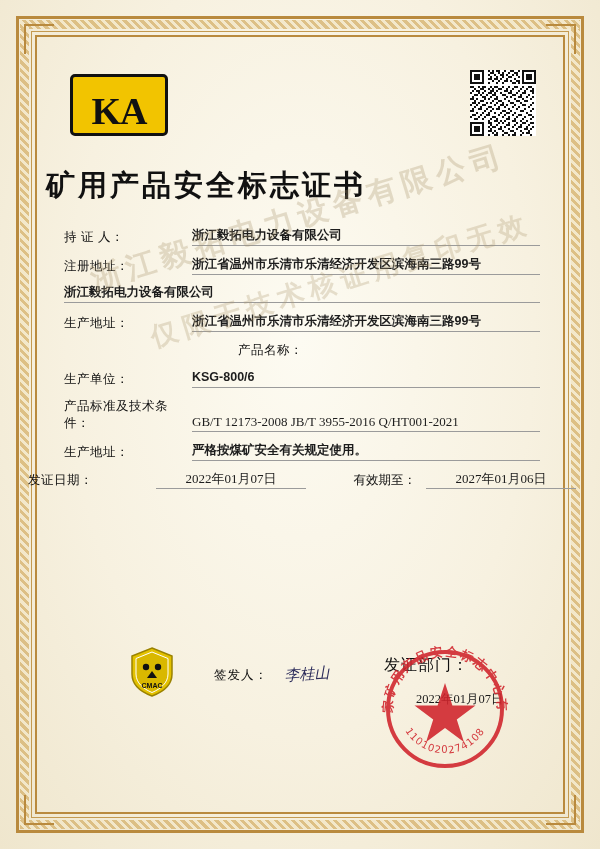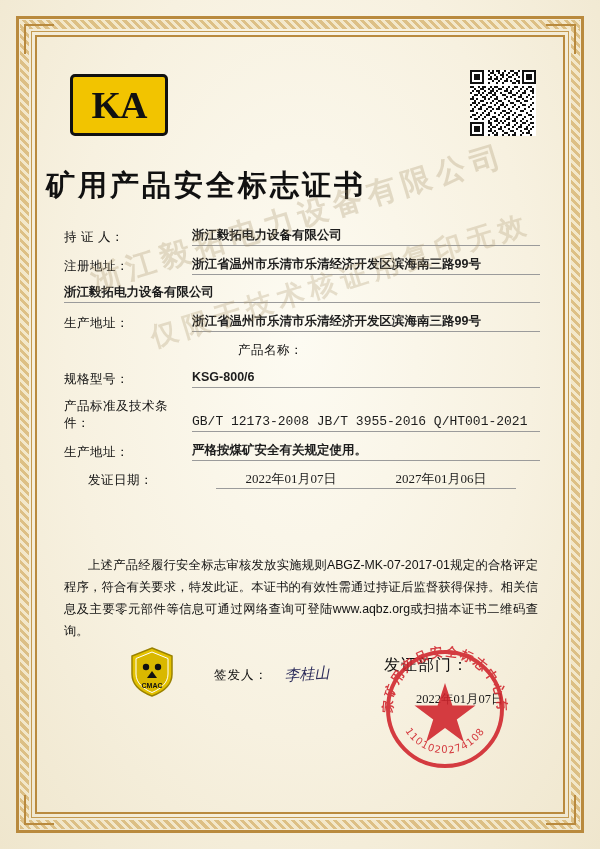--- a/index.html
+++ b/index.html
@@ -75,21 +75,21 @@
 
   
   .ka-logo {
     position: absolute;
     left: 24px; top: 28px;
     width: 92px; height: 56px;
     background: #f2c400;
     border: 3px solid #111;
     border-radius: 5px;
     display: flex;
-    align-items: center;
+    align-items: flex-end;
     justify-content: center;
   }
   .ka-logo span {
     font-family: "Liberation Serif", serif;
     font-weight: bold;
     font-size: 38px;
     color: #111;
     letter-spacing: -1px;
   }
 
@@ -150,21 +150,21 @@
   .row .val {
     flex: 1;
     font-size: 12.5px;
     font-weight: bold;
     color: #1d1d1d;
     border-bottom: 1px solid #9b9b9b;
     padding-bottom: 2px;
     line-height: 15px;
     min-height: 15px;
   }
-  .row .val.plain { font-weight: normal; font-family: Liberation Mono, monospace; font-size: 13px;}
+  .row .val.plain { font-weight: normal; font-family: Liberation Serif, serif; font-size: 13px;}
   .row .val.nb { font-weight: normal; }
 
   .row.dates .val {
     flex: 0 0 150px;
     text-align: center;
     font-family: "Liberation Serif", serif;
     font-weight: normal;
     font-size: 13px;
   }
   .row.dates .lab2 {
@@ -557,44 +557,44 @@
       <div class="row">
         <div class="lab">生产地址：</div>
         <div class="val">浙江省温州市乐清市乐清经济开发区滨海南三路99号</div>
       </div>
 
       <div class="row">
         <div class="lab">产品名称：</div>
       </div>
 
       <div class="row">
-        <div class="lab">规格型号：</div>
+        <div class="lab">生产单位：</div>
         <div class="val">KSG-800/6</div>
       </div>
 
       <div class="row">
         <div class="lab">产品标准及技术条件：</div>
         <div class="val plain">GB/T 12173-2008 JB/T 3955-2016 Q/HT001-2021</div>
       </div>
 
       <div class="row">
         <div class="lab">生产地址：</div>
         <div class="val">严格按煤矿安全有关规定使用。</div>
       </div>
 
       <div class="row dates">
         <div class="lab">发证日期：</div>
         <div class="val">2022年01月07日</div>
+        <div class="lab2">有效期至：</div>
         <div class="val">2027年01月06日</div>
       </div>
 
 
     </div>
 
-    <div class="para">上述产品经履行安全标志审核发放实施规则ABGZ-MK-07-2017-01规定的合格评定程序，符合有关要求，特发此证。本证书的有效性需通过持证后监督获得保持。相关信息及主要零元部件等信息可通过网络查询可登陆www.aqbz.org或扫描本证书二维码查询。</div>
 
     <div class="watermark">
       <div class="wm-line">浙江毅拓电力设备有限公司</div>
       <div class="wm-line l2">仅限于技术核证用复印无效</div>
     </div>
 
     <div class="footer">
 
       <div class="cmac-badge">
         <svg width="44" height="50" viewBox="0 0 44 50">

